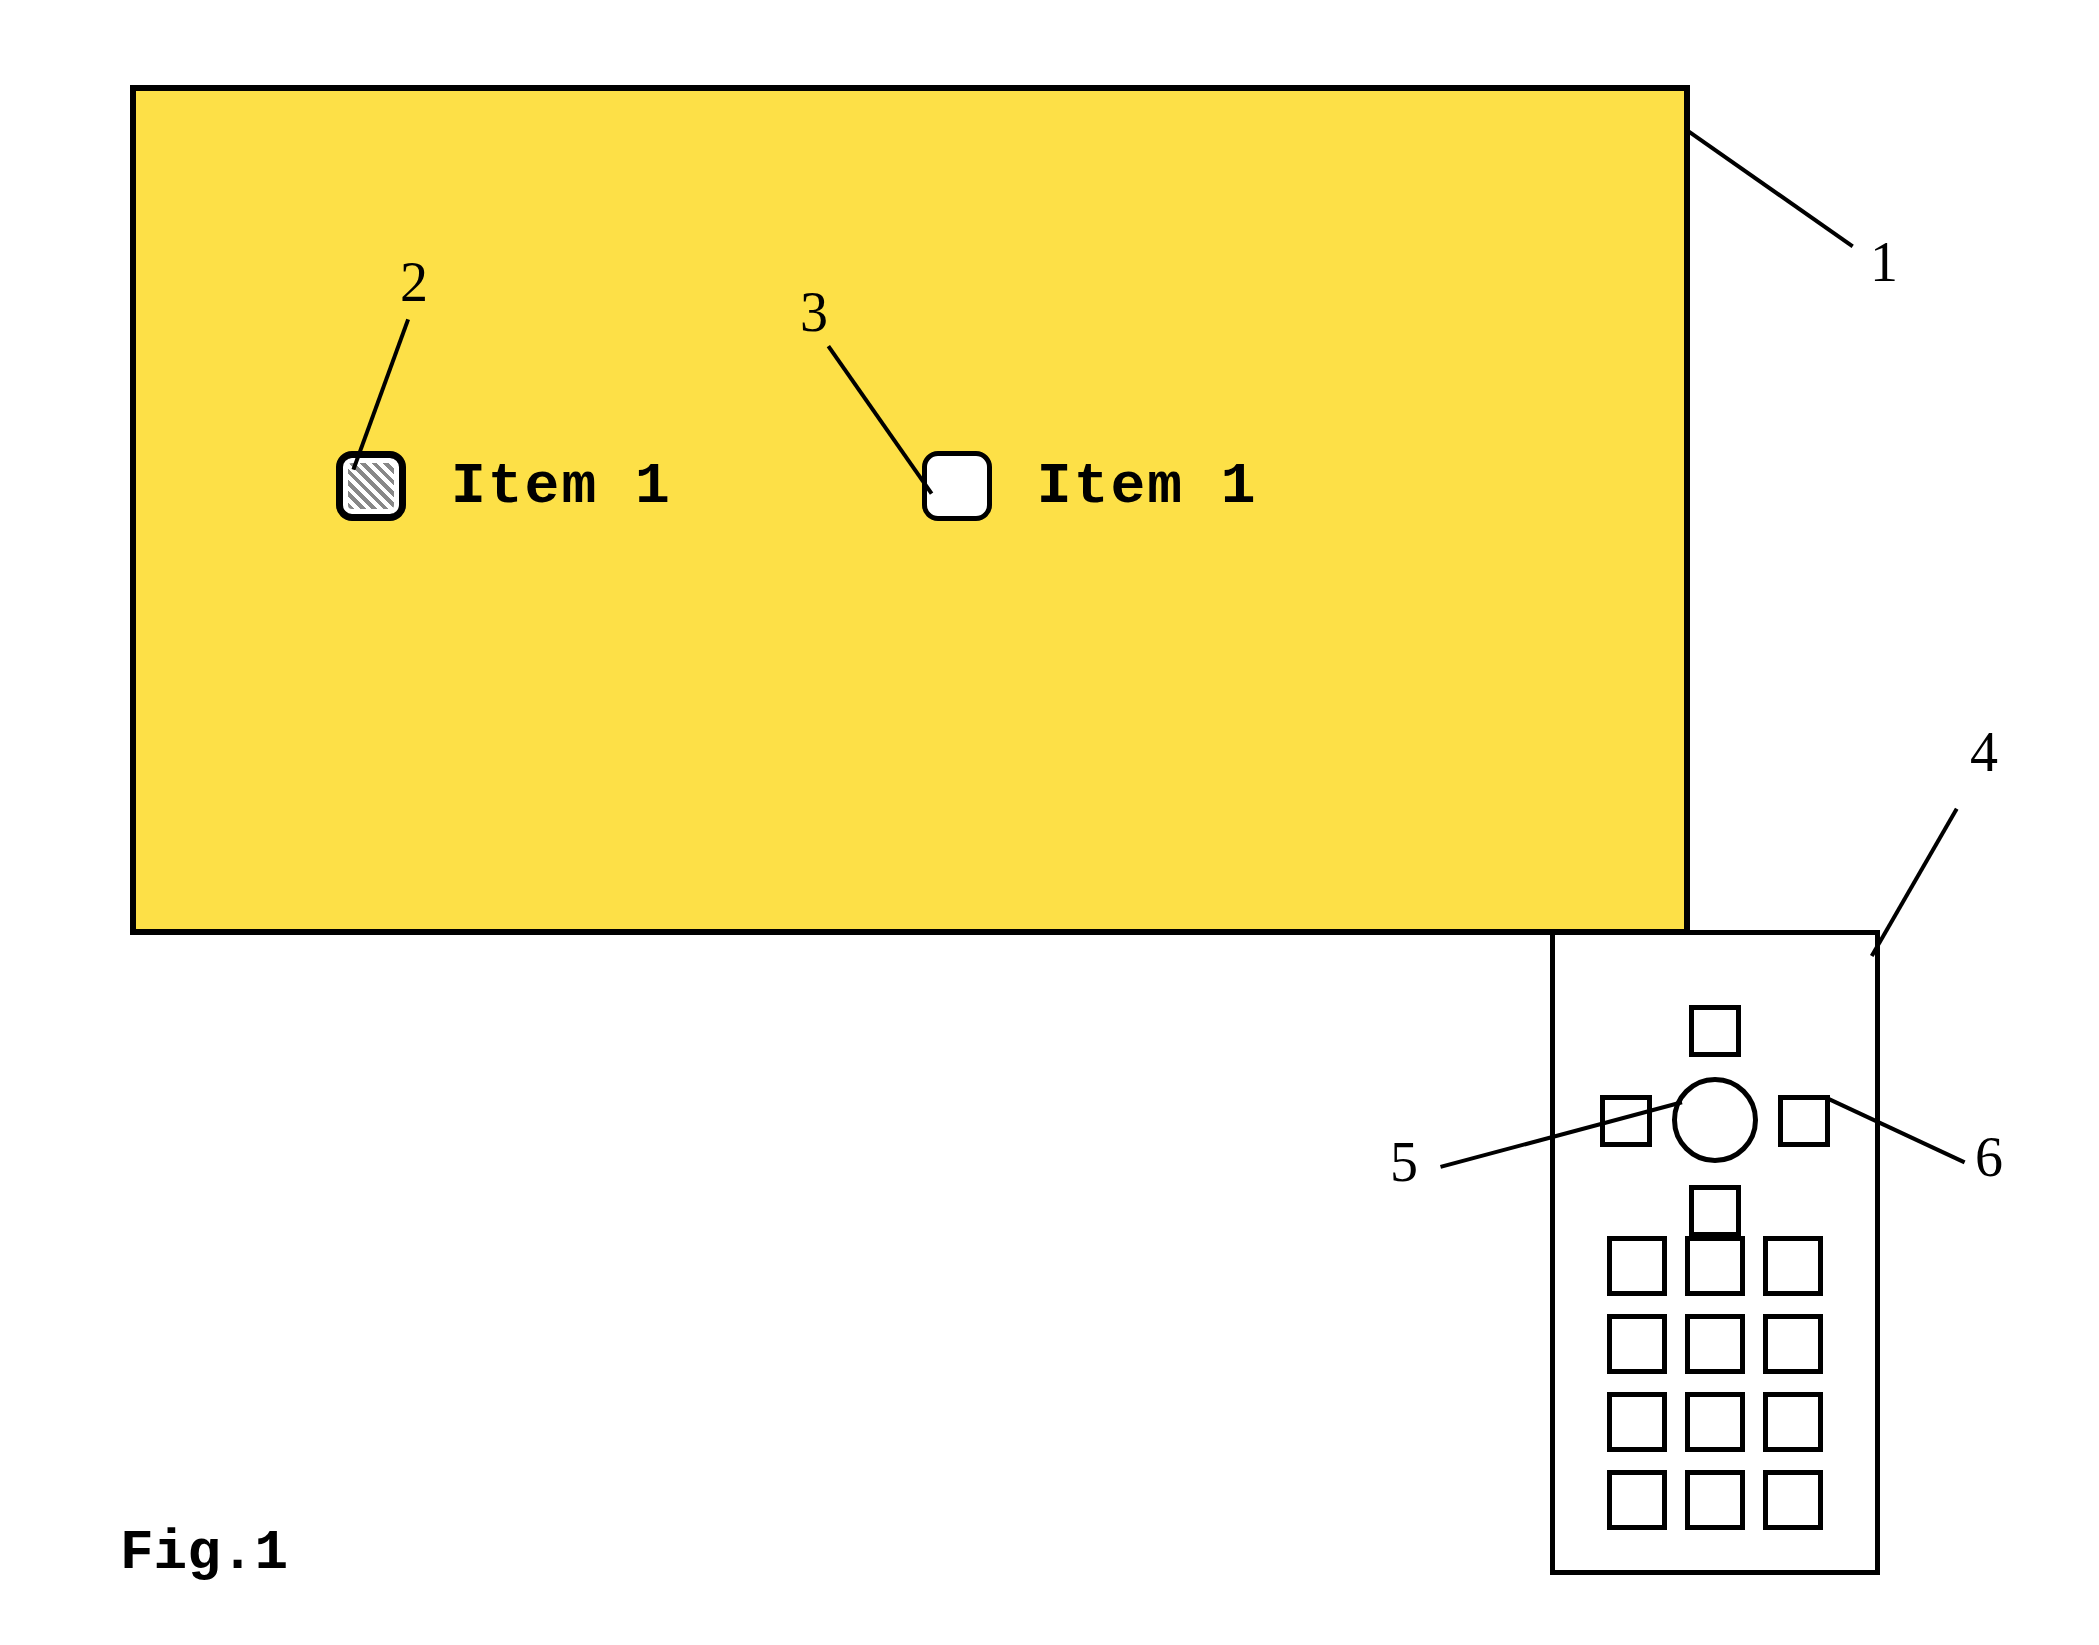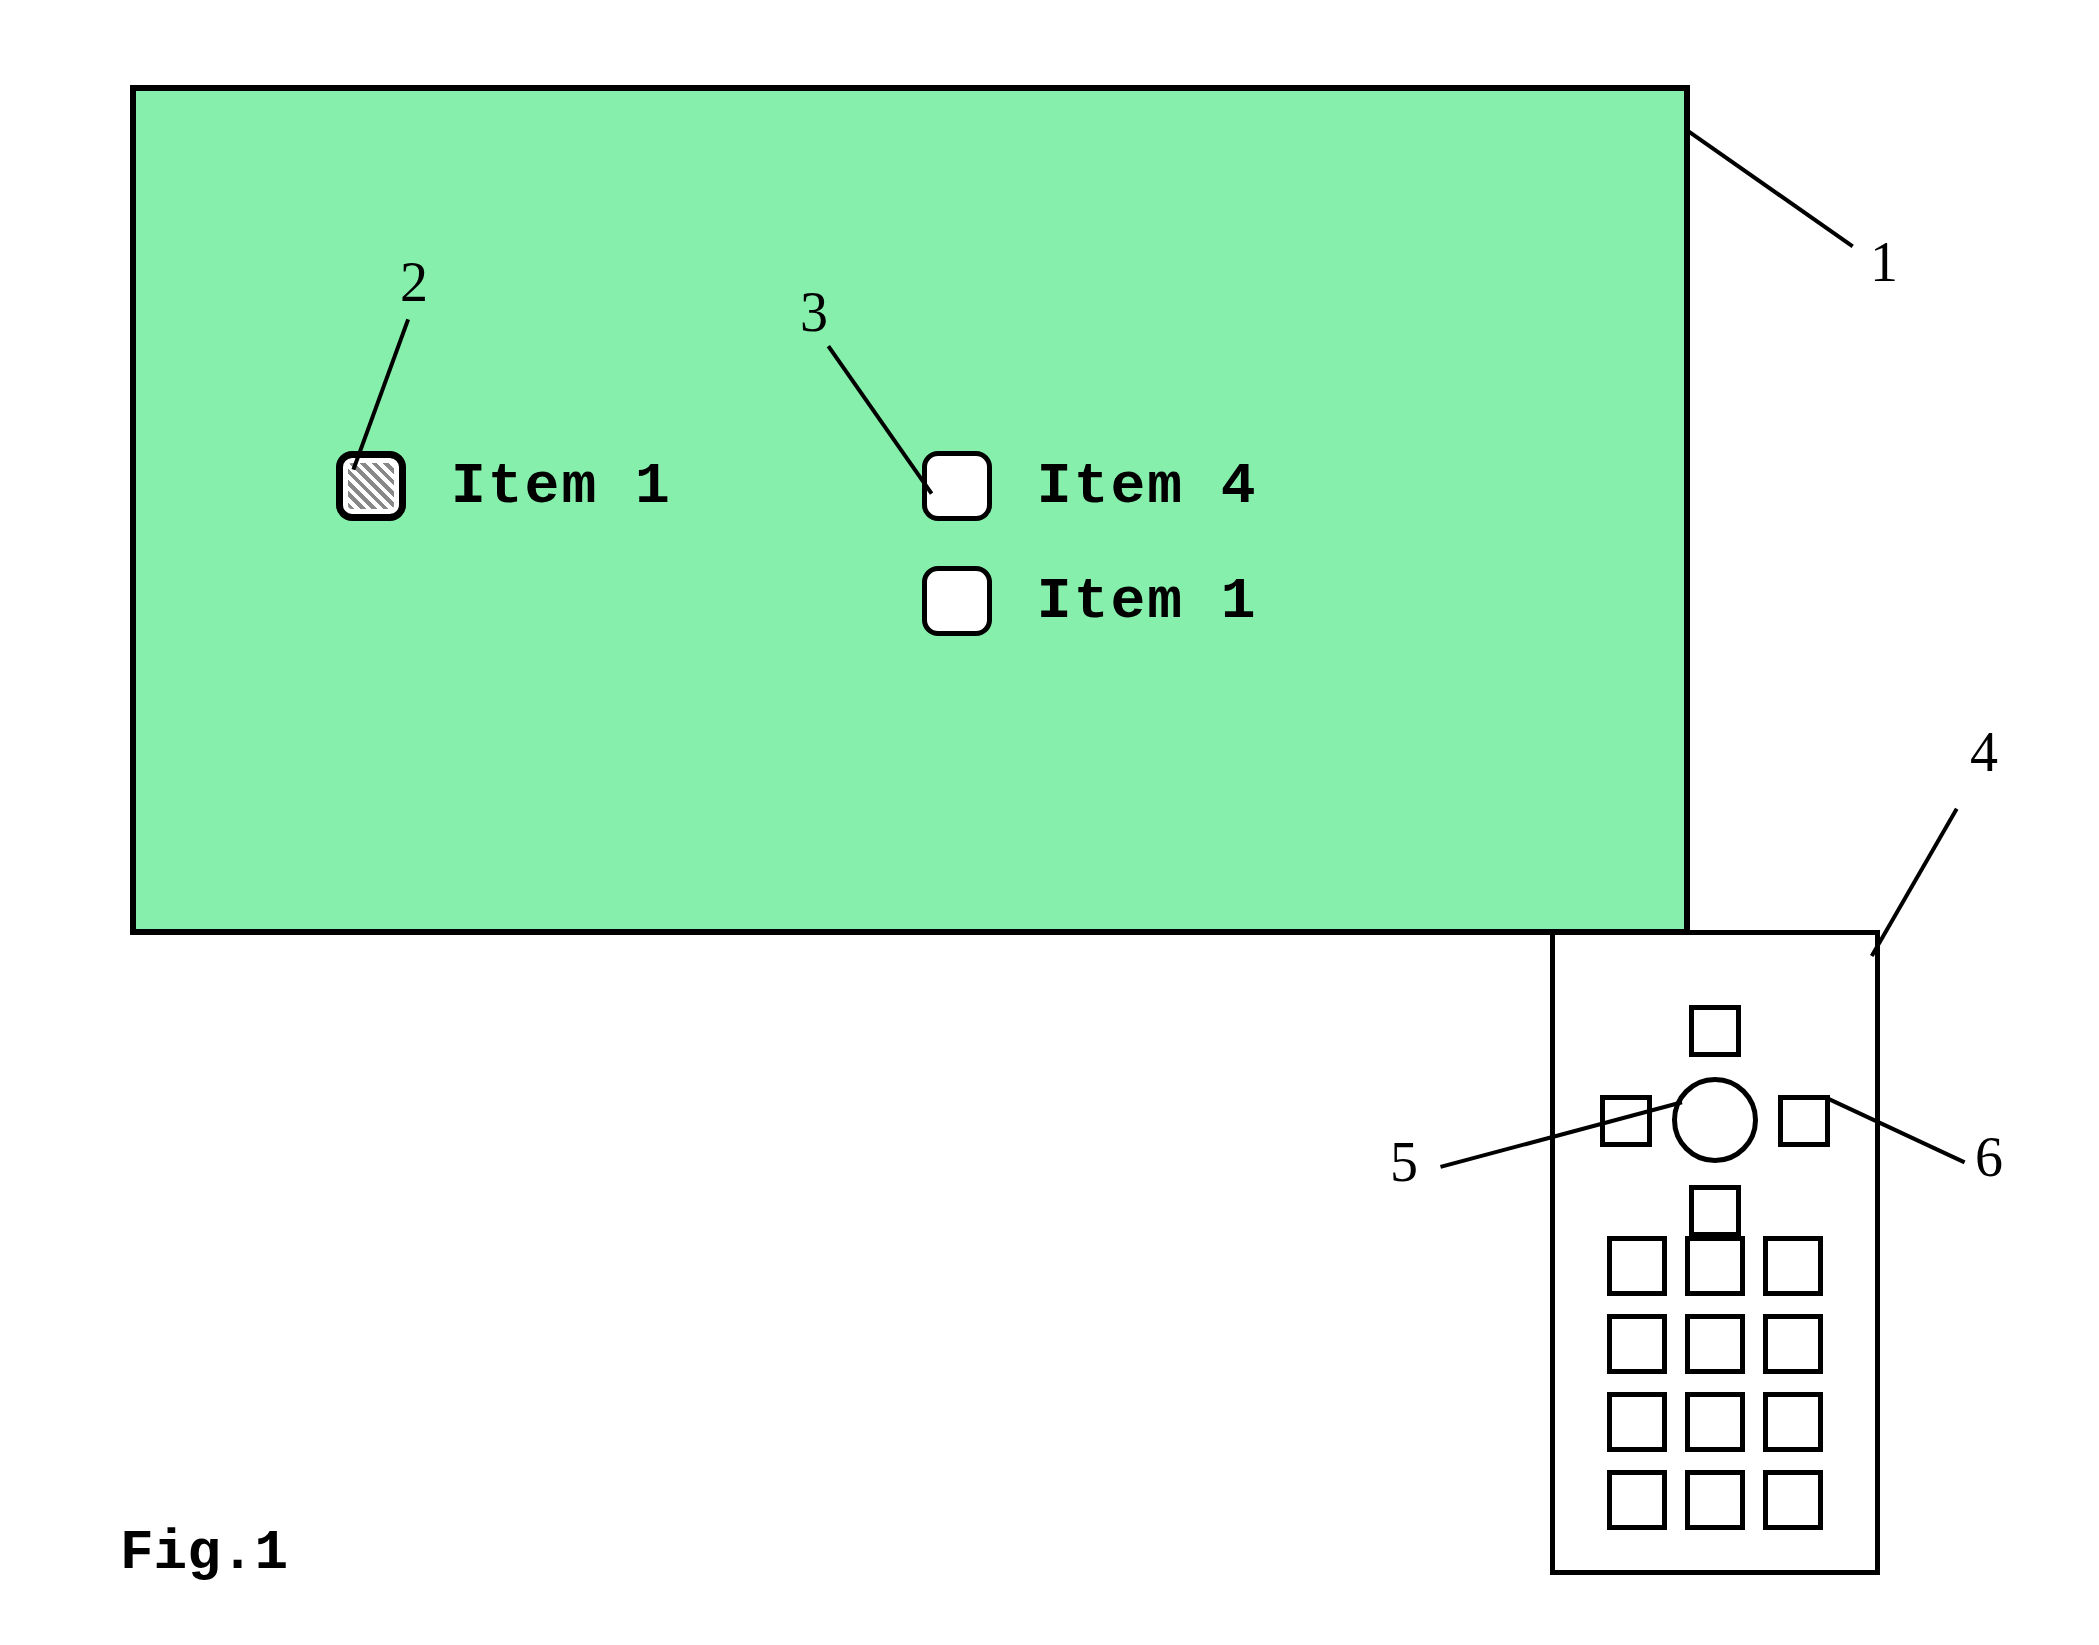--- a/index.html
+++ b/index.html
@@ -16,21 +16,21 @@
   }
 
   
   .screen {
     position: absolute;
     left: 130px;
     top: 85px;
     width: 1560px;
     height: 850px;
     border: 6px solid #000;
-    background: #86efac;
+    background: #fde047;
     box-sizing: border-box;
   }
   .menu {
     position: absolute;
     left: 200px;
     top: 360px;
     display: flex;
     flex-direction: row;
     gap: 250px;
   }
@@ -158,24 +158,20 @@
     <div class="menu">
       <div class="col">
         <div class="row">
           <div class="chk selected"></div>
           <div class="lbl">Item 1</div>
         </div>
       </div>
       <div class="col">
         <div class="row">
           <div class="chk"></div>
-          <div class="lbl">Item 4</div>
-        </div>
-        <div class="row">
-          <div class="chk"></div>
           <div class="lbl">Item 1</div>
         </div>
       </div>
     </div>
   </div>
 
   <div class="remote">
     <div class="dpad">
       <div class="dbtn up"></div>
       <div class="dbtn down"></div>

